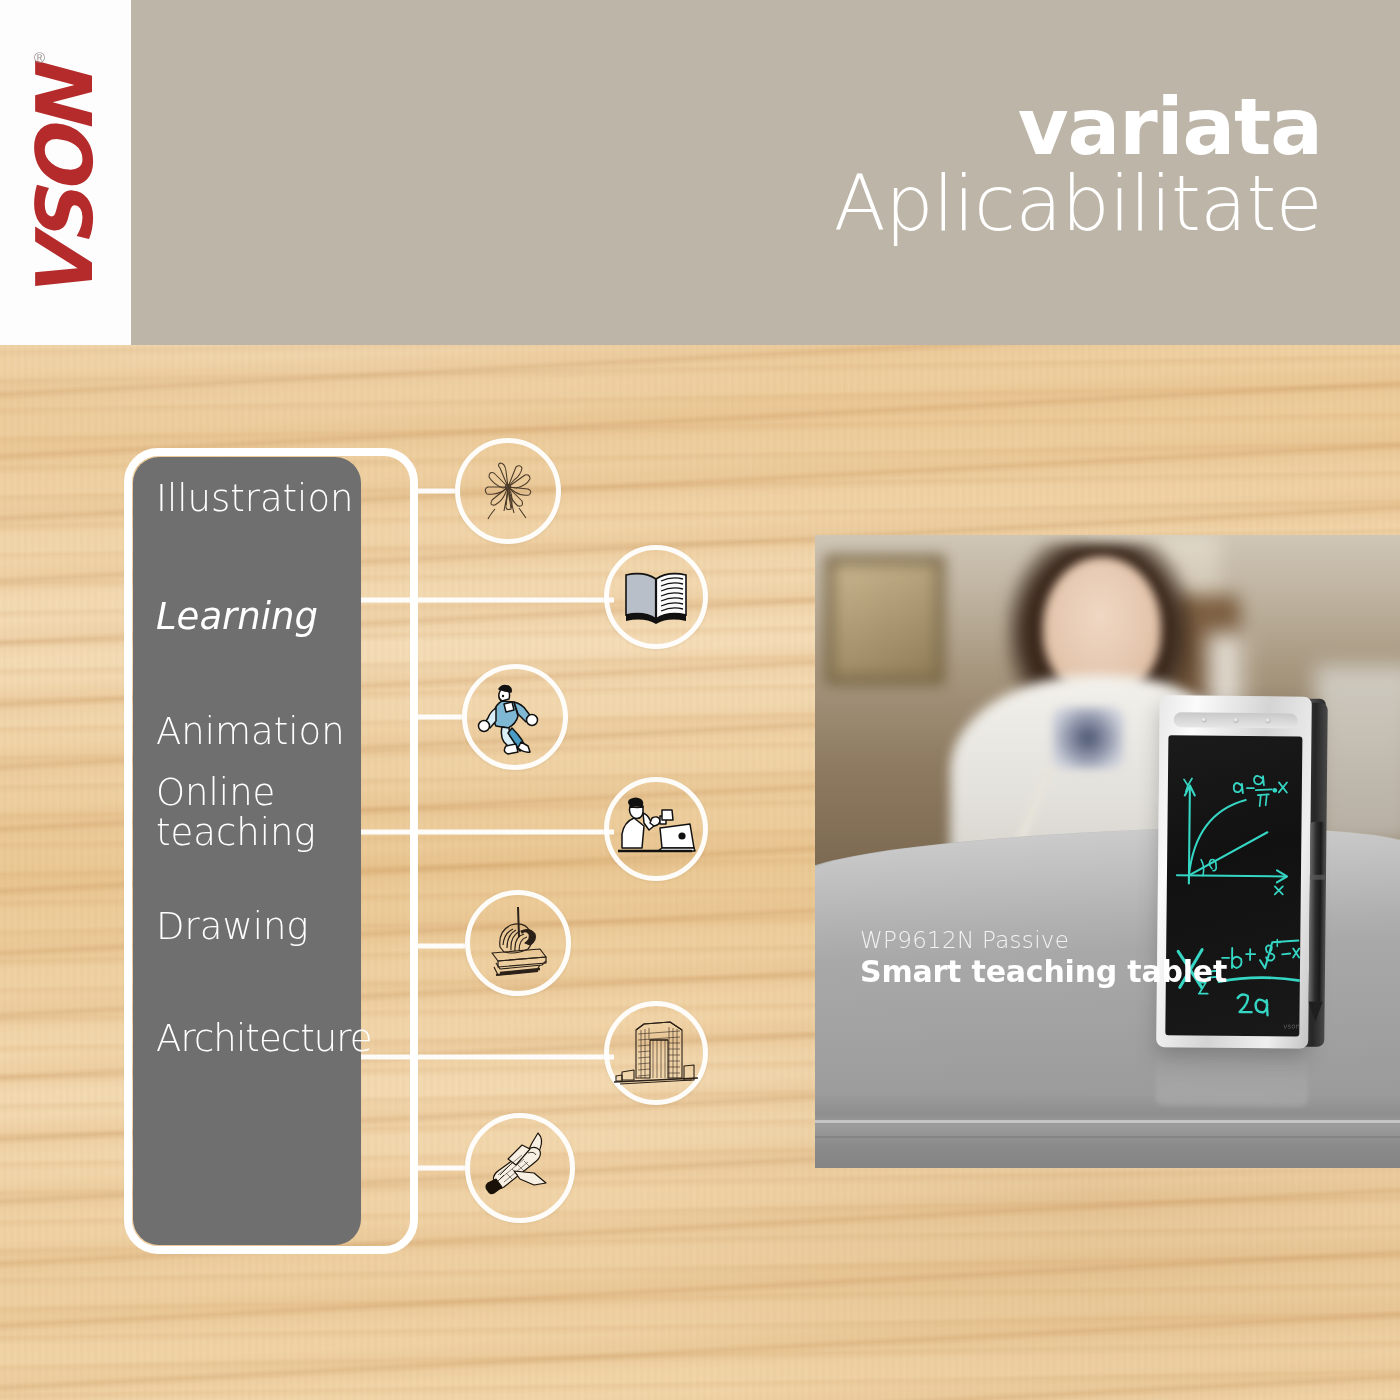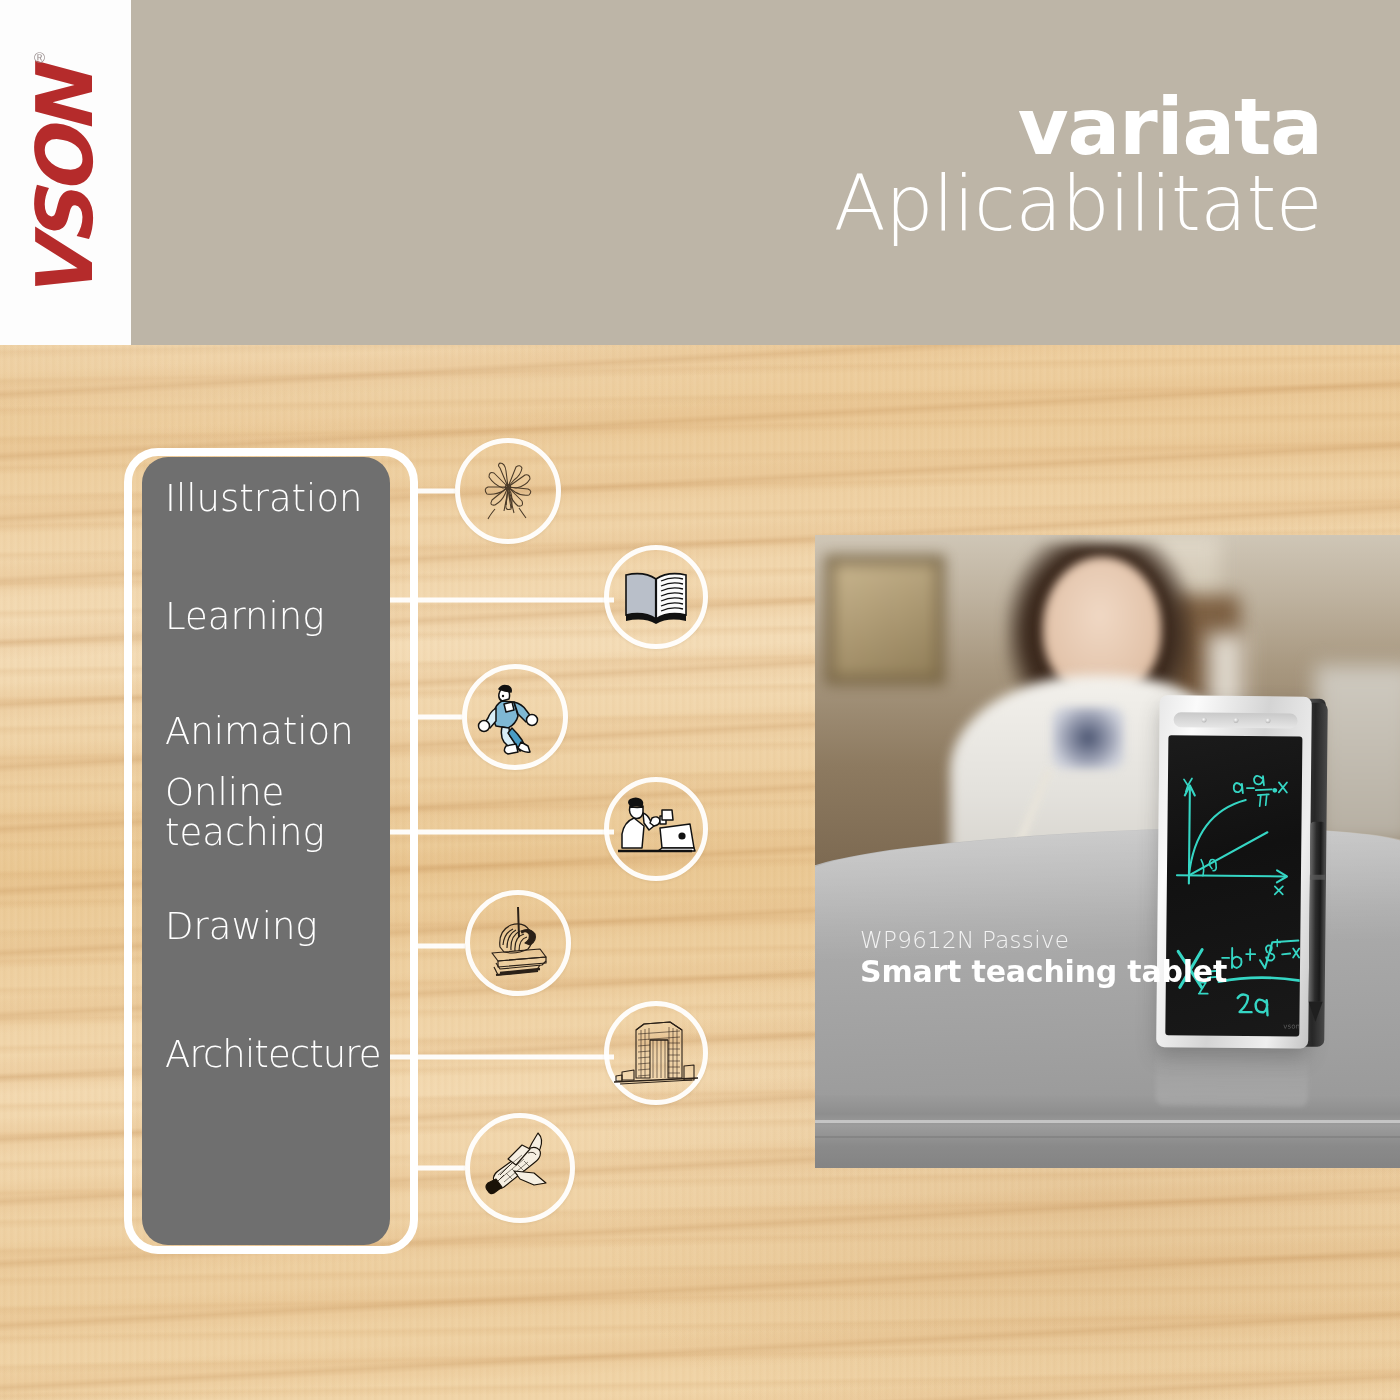--- a/index.html
+++ b/index.html
@@ -93,38 +93,38 @@
   #connectors{ position:absolute; left:0; top:345px; width:1400px; height:1055px; z-index:8; }
 
   
   #list-outer{
     position:absolute; left:124px; top:448px;
     width:294px; height:806px;
     border:8px solid #ffffff; border-radius:34px;
     z-index:12; background:transparent;
   }
   #list-panel{
-    position:absolute; left:142px; top:457px;
-    width:248px; height:788px;
+    position:absolute; left:133px; top:457px;
+    width:228px; height:788px;
     background:#6f6f6f; border-radius:26px;
     z-index:13; overflow:visible;
     padding:26px 0 26px 0;
   }
   .list-item{
     color:#ffffff; font-weight:300;
     font-size:37px; line-height:1.08;
     padding-left:23px; white-space:nowrap;
     font-family:"DejaVu Sans", sans-serif;
   }
   .li-0{ position:absolute; top:22px;  }
-  .li-1{ position:absolute; top:140px; }
+  .li-1{ position:absolute; top:140px;font-style:italic; }
   .li-2{ position:absolute; top:255px; }
   .li-3{ position:absolute; top:316px; width:260px; white-space:normal; }
   .li-4{ position:absolute; top:450px; }
-  .li-5{ position:absolute; top:562px; letter-spacing:-0.9px;margin-top:16px; }
+  .li-5{ position:absolute; top:562px; letter-spacing:-0.9px; }
   .li-6{ position:absolute; top:640px; width:270px; white-space:normal; letter-spacing:-0.5px;}
 
   
   .icon-circle{
     position:absolute; z-index:11;
     border-radius:50%;
     border:5px solid rgba(255,255,255,0.94);
     display:flex; align-items:center; justify-content:center;
     box-shadow:0 1px 3px rgba(120,84,40,0.10);
   }

